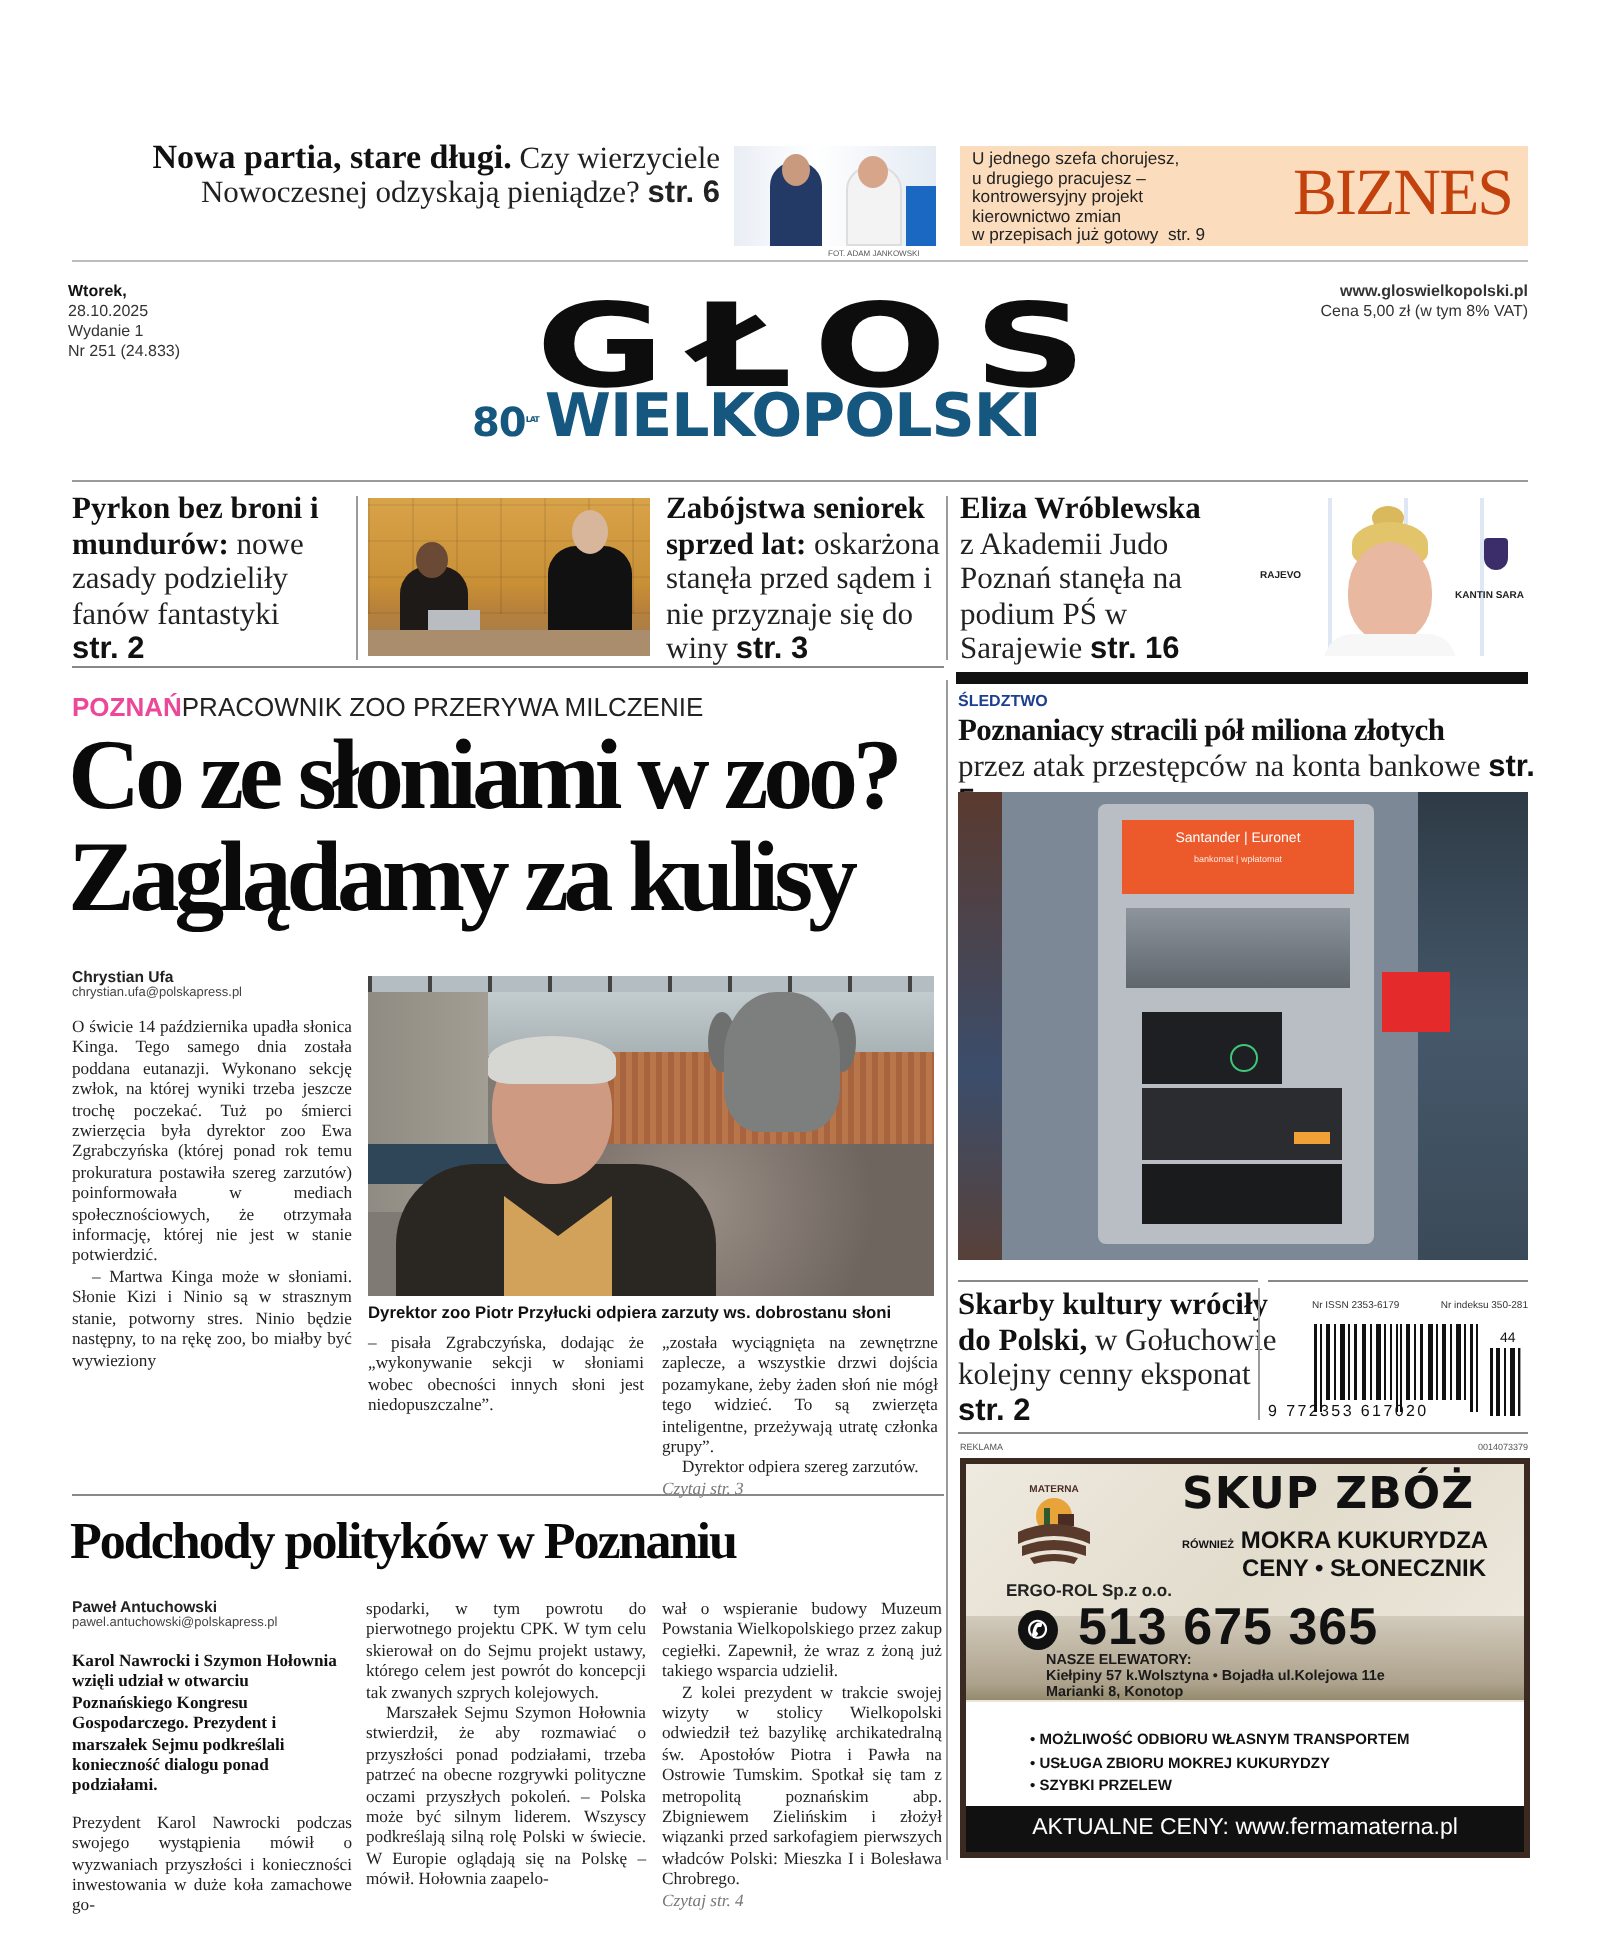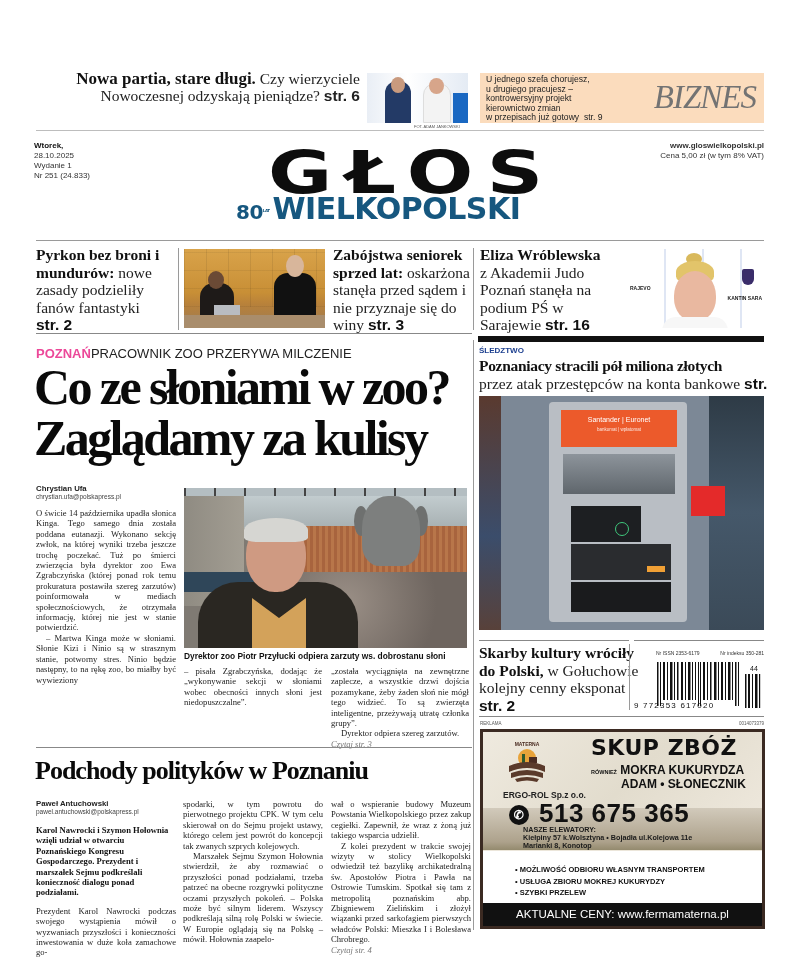--- a/index.html
+++ b/index.html
@@ -16,21 +16,21 @@
   .top-tease .str { font-family: "Liberation Sans", sans-serif; font-weight: bold; }
   .top-photo { left: 367px; top: 73px; width: 101px; height: 50px; background: linear-gradient(90deg,#e9eef5 0%,#fff 40%,#e4ebf4 100%); overflow: hidden; }
   .top-photo .p1 { position:absolute; left: 18px; top: 8px; width: 26px; height: 42px; background:#233a66; border-radius: 12px 12px 0 0; }
   .top-photo .h1 { position:absolute; left: 24px; top: 4px; width: 14px; height: 16px; background:#c99a7e; border-radius: 50%; }
   .top-photo .p2 { position:absolute; left: 56px; top: 10px; width: 28px; height: 40px; background:#f3f3f3; border-radius: 12px 12px 0 0; border:1px solid #ddd; }
   .top-photo .h2 { position:absolute; left: 62px; top: 5px; width: 15px; height: 16px; background:#d7a58a; border-radius: 50%; }
   .top-photo .blue { position:absolute; left: 86px; top: 20px; width: 16px; height: 30px; background:#1a68c2; }
   .photo-credit { font-family: "Liberation Sans", sans-serif; font-size: 4px; color: #555; }
   .biznes-box { left: 480px; top: 73px; width: 284px; height: 50px; background: #fbdcbd; }
   .biznes-text { position:absolute; left: 6px; top: 2px; width: 150px; font-size: 8.6px; line-height: 9.6px; color:#222; }
-  .biznes-title { position:absolute; right: 8px; top: 6px; font-size: 33px; letter-spacing: -1px; color:#737373;font-style:italic; }
+  .biznes-title { position:absolute; right: 8px; top: 6px; font-size: 33px; letter-spacing: -1px; color:#c2410c; }
 
   
   .meta-left { left: 34px; top: 141px; font-size: 8px; line-height: 10px; color: #333; }
   .meta-left b { color: #111; }
   .meta-right { right: 36px; top: 141px; text-align: right; font-size: 8px; line-height: 10px; color: #333; }
   .logo-glos { left: 268px; top: 148px; width: 294px; height: 50px; font-family: "DejaVu Sans", sans-serif; font-weight: bold; font-size: 58px; line-height: 50px; letter-spacing: 10px; color: #0d0d0d; transform: scaleX(1.35); transform-origin: left top; }
   .logo-wl { left: 236px; top: 193px; font-family: "DejaVu Sans", sans-serif; font-weight: bold; font-size: 30px; line-height: 32px; color: #16577f; letter-spacing: -0.5px; }
   .logo-80 { font-size: 20px; }
   .logo-lat { font-size: 4px; vertical-align: middle; margin-right: 3px; }
 
@@ -352,21 +352,21 @@
     <rect x="17" y="14" width="3" height="10" fill="#2f5a2f"></rect>
     <rect x="24" y="17" width="8" height="6" fill="#4a2c22"></rect>
     <path d="M4 26 Q22 18 40 26 L40 32 Q22 24 4 32 Z" fill="#5a3a2b"></path>
     <path d="M6 33 Q22 27 38 33 L38 38 Q22 32 6 38 Z" fill="#5a3a2b"></path>
     <path d="M10 39 Q22 35 34 39 L32 42 Q22 39 12 42 Z" fill="#5a3a2b"></path>
     <text x="22" y="6" text-anchor="middle" font-family="Liberation Sans, sans-serif" font-weight="bold" font-size="5" fill="#4a2c22">MATERNA</text>
   </svg>
   <div class="ergo">ERGO-ROL Sp.z o.o.</div>
   <div class="skup">SKUP ZBÓŻ</div>
   <div class="rowniez"><small>RÓWNIEŻ</small> <span>MOKRA KUKURYDZA</span></div>
-  <div class="soja">ADAM • SŁONECZNIK</div>
+  <div class="soja">CENY • SŁONECZNIK</div>
   <div class="phone"><span class="phone-icon">✆</span><span>513 675 365</span></div>
   <div class="elew">
     <div>NASZE ELEWATORY:</div>
     <div>Kiełpiny 57 k.Wolsztyna • Bojadła ul.Kolejowa 11e</div>
     <div>Marianki 8, Konotop</div>
   </div>
   <div class="white"></div>
   <div class="bullets">
     <div>• MOŻLIWOŚĆ ODBIORU WŁASNYM TRANSPORTEM</div>
     <div>• USŁUGA ZBIORU MOKREJ KUKURYDZY</div>

